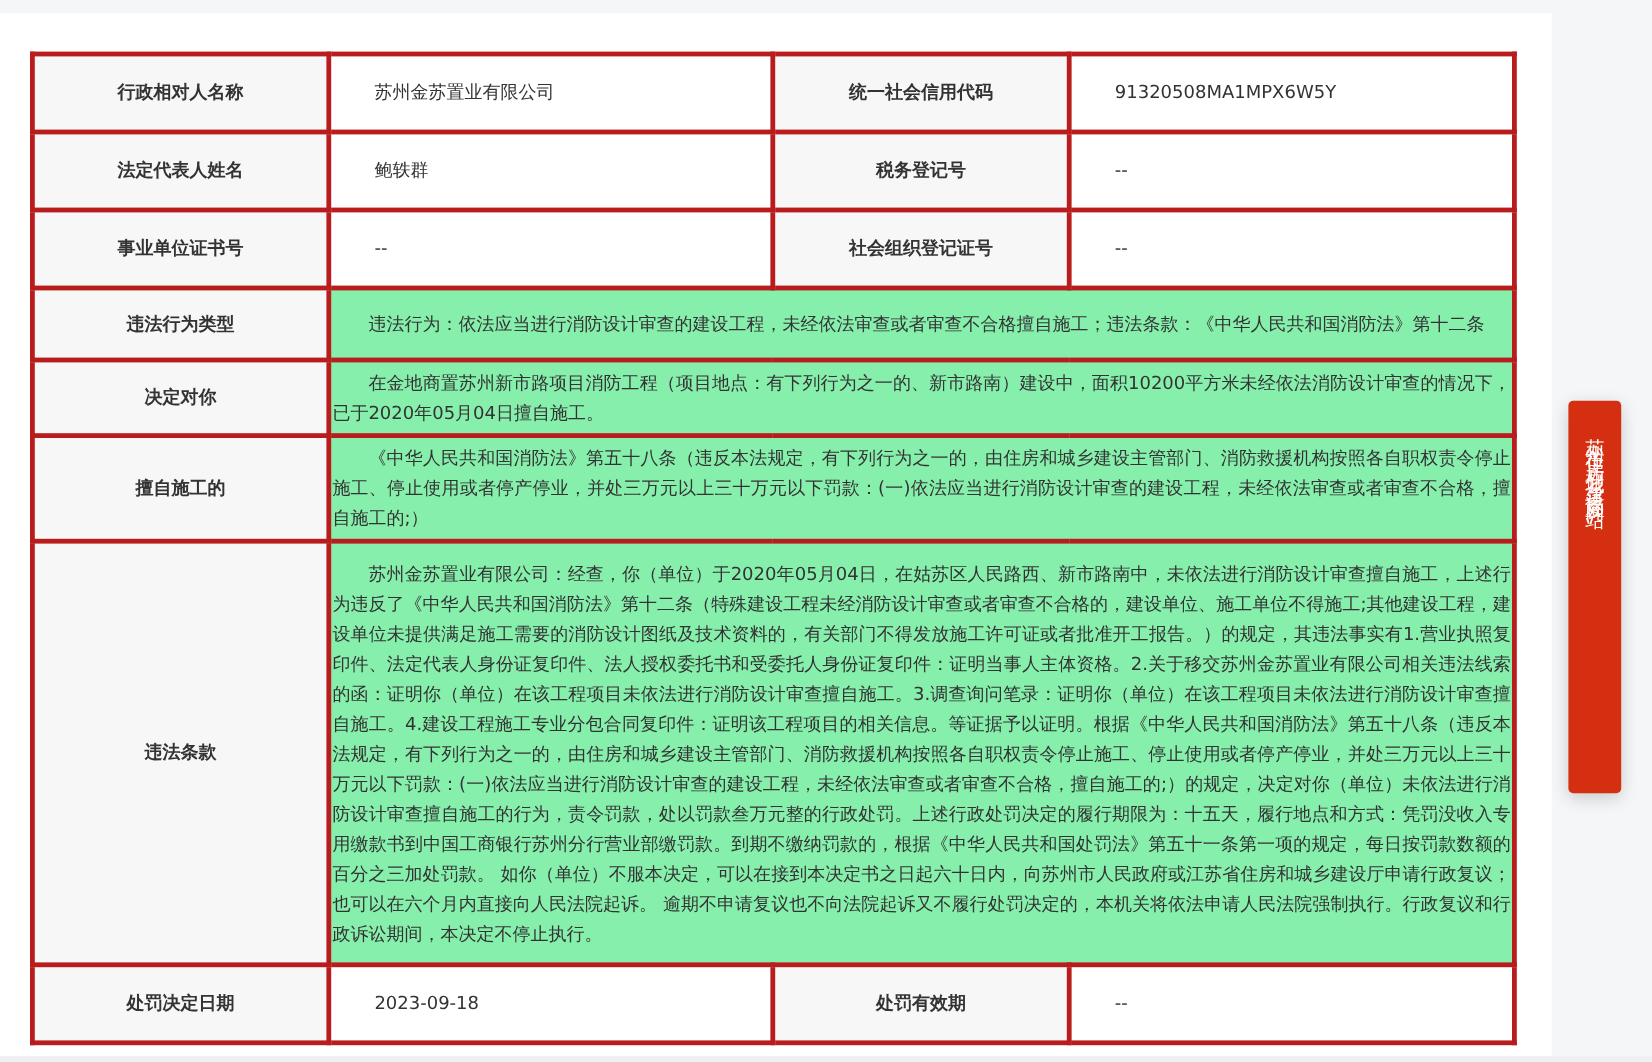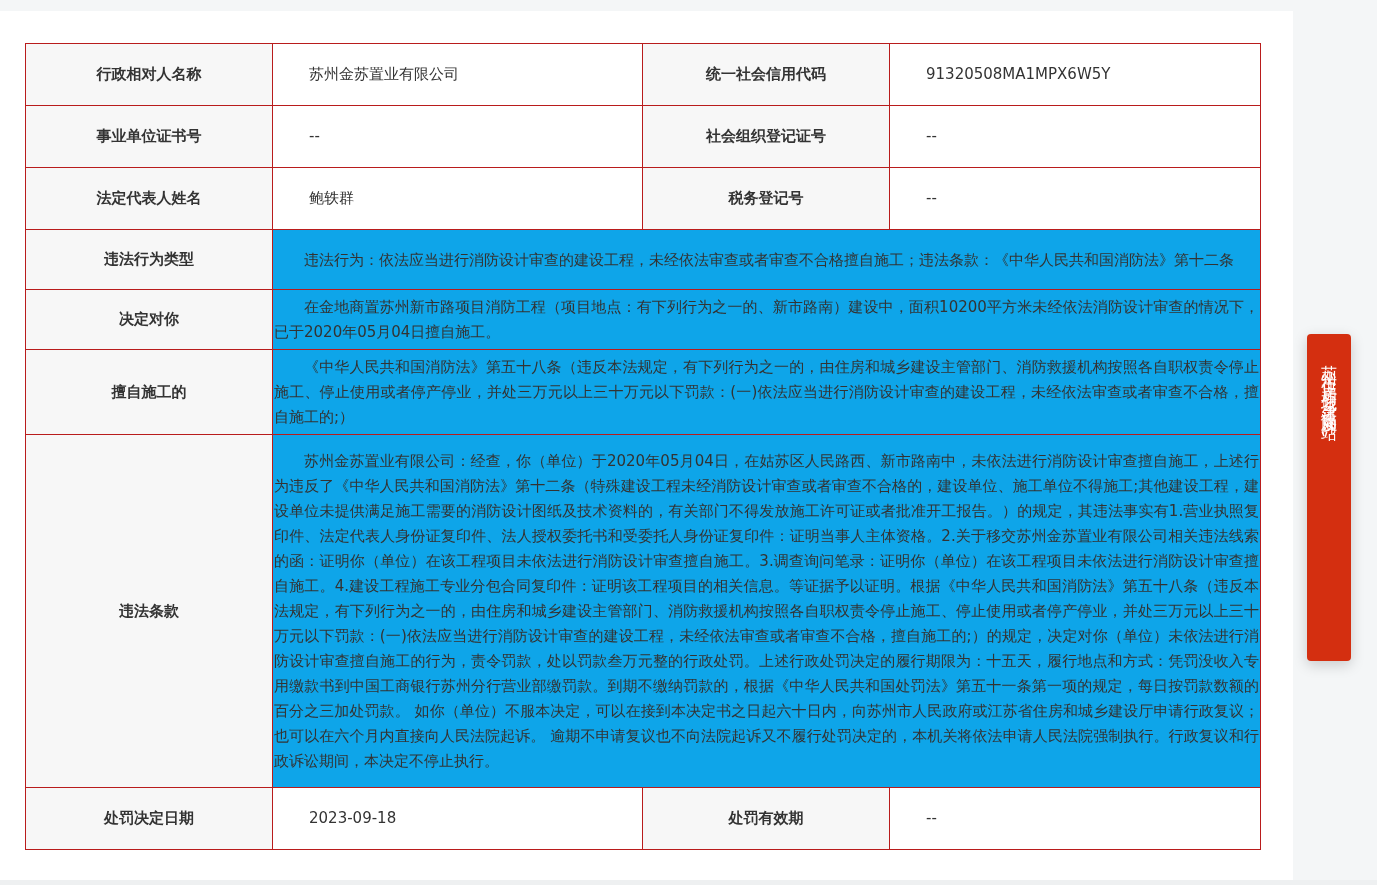--- a/index.html
+++ b/index.html
@@ -15,40 +15,40 @@
     width: 1293px; height: 900px;
     background: #ffffff;
   }
   table.detail {
     position: absolute; left: 25px; top: 32px;
     width: 1235px;
     border-collapse: collapse;
     table-layout: fixed;
   }
   table.detail td {
-    border: 1px solid #b91c1c;
+    border: 4px solid #b91c1c;
     font-size: 15px;
     line-height: 25px;
     vertical-align: middle;
   }
   td.label {
     background: #f7f7f7;
     text-align: center;
     font-weight: bold;
     color: #333;
     font-size: 16px;
   }
   td.value {
     background: #ffffff;
     padding: 0 36px;
     color: #333;
   }
   tr.short td { height: 59px; }
   td.para {
-    background: #0ea5e9;
+    background: #86efac;
     padding: 0 1px;
     text-indent: 2em;
     color: #333;
     text-align: justify;
   }
   tr.para-row td.para { padding-top: 5px; padding-bottom: 4px; }
   .float-link {
     position: absolute; left: 1307px; top: 334px;
     width: 44px; height: 327px;
     background: #d42f10;
@@ -84,29 +84,29 @@
         <col style="width:371px">
     </colgroup>
     <tbody>
       <tr class="short">
         <td class="label">行政相对人名称</td>
         <td class="value">苏州金苏置业有限公司</td>
         <td class="label">统一社会信用代码</td>
         <td class="value">91320508MA1MPX6W5Y</td>
       </tr>
       <tr class="short">
+        <td class="label">法定代表人姓名</td>
+        <td class="value">鲍轶群</td>
+        <td class="label">税务登记号</td>
+        <td class="value">--</td>
+      </tr>
+      <tr class="short">
         <td class="label">事业单位证书号</td>
         <td class="value">--</td>
         <td class="label">社会组织登记证号</td>
-        <td class="value">--</td>
-      </tr>
-      <tr class="short">
-        <td class="label">法定代表人姓名</td>
-        <td class="value">鲍轶群</td>
-        <td class="label">税务登记号</td>
         <td class="value">--</td>
       </tr>
       <tr class="para-row" style="height:60px">
         <td class="label">违法行为类型</td>
         <td class="para" colspan="3">违法行为：依法应当进行消防设计审查的建设工程，未经依法审查或者审查不合格擅自施工；违法条款：《中华人民共和国消防法》第十二条</td>
       </tr>
       <tr class="para-row" style="height:60px">
         <td class="label">决定对你</td>
         <td class="para" colspan="3">在金地商置苏州新市路项目消防工程（项目地点：有下列行为之一的、新市路南）建设中，面积10200平方米未经依法消防设计审查的情况下，已于2020年05月04日擅自施工。</td>
       </tr>

